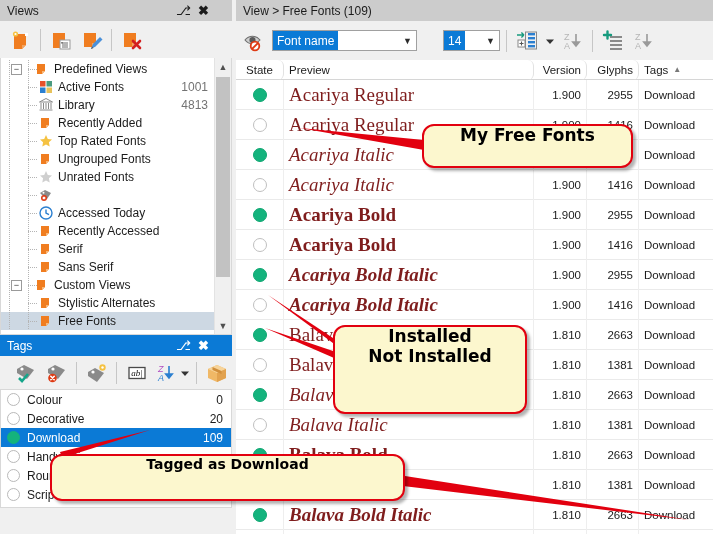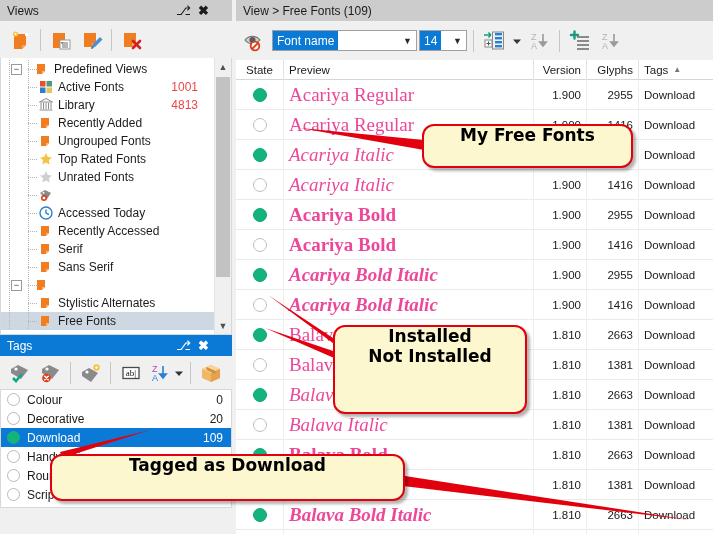--- a/index.html
+++ b/index.html
@@ -77,27 +77,27 @@
     background-image: linear-gradient(#b4b4b4 1px, transparent 1px);
     background-size: 1px 2px;
   }
   .tnode .dots.elbow:after{
     content:""; position:absolute; left:4px; top:9px; width:9px; height:1px;
     background-image: linear-gradient(to right,#b4b4b4 1px, transparent 1px);
     background-size: 2px 1px;
   }
   .tnode .ticon { width:16px; height:16px; margin-right:4px; flex:0 0 auto; display:flex; align-items:center; justify-content:center; }
   .tnode .tlabel { flex:1 1 auto; overflow:hidden; text-overflow:ellipsis; }
-  .tnode .tcount { padding-right:16px; color:#ef4444; }
+  .tnode .tcount { padding-right:6px; color:#737373; }
 
   
   #tags-panel { position:absolute; left:0; top:335px; width:232px; height:199px; }
   #tags-toolbar {
     position:absolute; left:0; top:21px; width:232px; height:33px;
-    background:#f0f0f0; display:flex; align-items:center; padding-left:4px;
+    background:#f0f0f0; display:flex; align-items:center; padding-left:10px;font-style:italic;
   }
   #tags-list {
     position:absolute; left:0; top:54px; width:232px; height:119px;
     background:#fff; border:1px solid #d8d8d8; overflow:hidden;
   }
   .tagrow { height:19px; display:flex; align-items:center; padding-left:6px; font-size:12px; }
   .tagrow.sel { background:#0b7ad6; color:#fff; }
   .tagrow .bullet {
     width:13px; height:13px; border-radius:50%; border:1.4px solid #b9b9b9;
     background:#fff; margin-right:7px; flex:0 0 auto;
@@ -122,45 +122,45 @@
   .combo .cval {
     display:flex; align-items:center; padding:0 4px; font-size:12px;
     background:#0b7ad6; color:#fff; white-space:nowrap;
   }
   .combo .cspace { flex:1 1 auto; background:#fff; }
   .combo .carrow {
     width:17px; display:flex; align-items:center; justify-content:center;
     color:#2b2b2b; font-size:9px; background:#fff;
   }
   #combo-name { width:145px; }
-  #combo-size { width:48px; }
+  #combo-size { width:57px;margin-left:24px; }
 
   #grid { position:absolute; left:0; top:60px; width:477px; height:474px; background:#fff; }
   #grid-head {
     height:20px; display:flex; align-items:center;
     background:#fff; border-bottom:1px solid #d6d6d6;
     font-size:11.5px; color:#1b1b1b;
   }
-  .hcell { height:20px; display:flex; align-items:center; padding:0 5px; border-right:1px solid #e2e2e2; white-space:nowrap;}
+  .hcell { height:20px; display:flex; align-items:center; padding:0 5px; border-right:1px solid #e2e2e2; white-space:nowrap;border-radius:6px;}
   .c-state { width:48px; justify-content:center; }
   .c-prev  { width:250px; }
   .c-ver   { width:53px; justify-content:flex-end; }
   .c-gly   { width:52px; justify-content:flex-end; }
   .c-tags  { width:74px; border-right:none; }
 
   .grow { height:30px; display:flex; align-items:center; border-bottom:1px solid #eaeaea; font-size:11.5px; }
   .cell { height:30px; display:flex; align-items:center; padding:0 5px; white-space:nowrap; overflow:hidden; }
   .cell.bordered { border-right:1px solid #eeeeee; }
   .dot {
     width:14px; height:14px; border-radius:50%;
     border:1.5px solid #c0c0c0; background:#fff;
   }
   .dot.on { background:#14b37d; border-color:#0fa772; }
   .preview {
-    font-family:"Liberation Serif", serif; font-size:19px; color:#ec4899;
+    font-family:"Liberation Serif", serif; font-size:19px; color:#7f1d1d;
     line-height:1;
   }
   .preview.it { font-style:italic; }
   .preview.bd { font-weight:700; }
 
   
   .callout {
     position:absolute;
     background:#fcf7ce;
     border:2.5px solid #e2000f;
@@ -169,21 +169,21 @@
     display:flex; align-items:flex-start; justify-content:center;
     text-align:center;
     font-family:"DejaVu Sans", sans-serif;
     font-weight:700;
     color:#000;
     z-index:40;
     line-height:1.15;
   }
   #co-free  { left:422px; top:124px; width:211px; height:44px; font-size:17px; }
   #co-inst  { left:333px; top:325px; width:194px; height:89px; font-size:17px; }
-  #co-tag   { left:50px;  top:454px; width:355px; height:47px; font-size:17px; }
+  #co-tag   { left:50px;  top:454px; width:355px; height:47px; font-size:14px; }
   svg.pointer { position:absolute; left:0; top:0; width:713px; height:534px; z-index:35; pointer-events:none; }
 </style>
 </head>
 <body>
 
 <div id="app">
 
   <div id="left">
 
     <div id="views-panel">
@@ -292,36 +292,36 @@
                 </svg>
               </span>
               <span class="tlabel">Recently Added</span>
               <span class="tcount"></span>
             </div>
             <div class="tnode">
               <span class="dots" style="width: 19px;"></span>
               <span class="dots elbow" style="width: 14px;"></span>
               <span class="ticon">
                 <svg width="16" height="16" viewBox="0 0 16 16">
+                  <path d="M8 2l1.8 3.9 4.2.5-3.1 2.9.8 4.2L8 11.5l-3.7 2 .8-4.2L2 6.4l4.2-.5z" fill="#f5c242"></path>
+                </svg>
+              </span>
+              <span class="tlabel">Top Rated Fonts</span>
+              <span class="tcount"></span>
+            </div>
+            <div class="tnode">
+              <span class="dots" style="width: 19px;"></span>
+              <span class="dots elbow" style="width: 14px;"></span>
+              <span class="ticon">
+                <svg width="16" height="16" viewBox="0 0 16 16">
                   <path d="M3 3h8v7l-3 3H3z" fill="#f07d20"></path>
                   <path d="M8 13v-3h3z" fill="#f8b878"></path>
                 </svg>
               </span>
               <span class="tlabel">Ungrouped Fonts</span>
-              <span class="tcount"></span>
-            </div>
-            <div class="tnode">
-              <span class="dots" style="width: 19px;"></span>
-              <span class="dots elbow" style="width: 14px;"></span>
-              <span class="ticon">
-                <svg width="16" height="16" viewBox="0 0 16 16">
-                  <path d="M8 2l1.8 3.9 4.2.5-3.1 2.9.8 4.2L8 11.5l-3.7 2 .8-4.2L2 6.4l4.2-.5z" fill="#f5c242"></path>
-                </svg>
-              </span>
-              <span class="tlabel">Top Rated Fonts</span>
               <span class="tcount"></span>
             </div>
             <div class="tnode">
               <span class="dots" style="width: 19px;"></span>
               <span class="dots elbow" style="width: 14px;"></span>
               <span class="ticon">
                 <svg width="16" height="16" viewBox="0 0 16 16">
                   <path d="M8 2l1.8 3.9 4.2.5-3.1 2.9.8 4.2L8 11.5l-3.7 2 .8-4.2L2 6.4l4.2-.5z" fill="#cfcfcf"></path>
                 </svg>
               </span>
@@ -394,20 +394,21 @@
             <div class="tnode">
               <span class="dots" style="width: 6px;"></span>
               <span class="expander">−</span>
               <span class="dots elbow" style="width: 10px;"></span>
               <span class="ticon">
                 <svg width="16" height="16" viewBox="0 0 16 16">
                   <path d="M3 3h8v7l-3 3H3z" fill="#f07d20"></path>
                   <path d="M8 13v-3h3z" fill="#f8b878"></path>
                 </svg>
               </span>
+              <span class="tlabel">Custom Views</span>
               <span class="tcount"></span>
             </div>
             <div class="tnode">
               <span class="dots" style="width: 19px;"></span>
               <span class="dots elbow" style="width: 14px;"></span>
               <span class="ticon">
                 <svg width="16" height="16" viewBox="0 0 16 16">
                   <path d="M3 3h8v7l-3 3H3z" fill="#f07d20"></path>
                   <path d="M8 13v-3h3z" fill="#f8b878"></path>
                 </svg>

